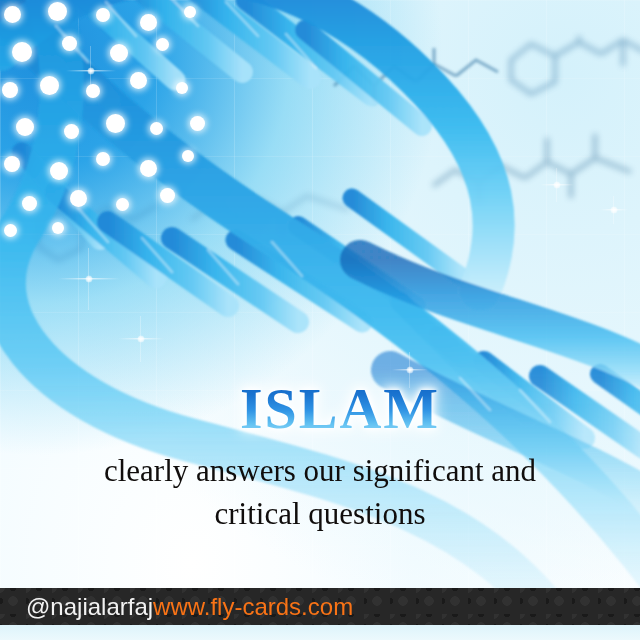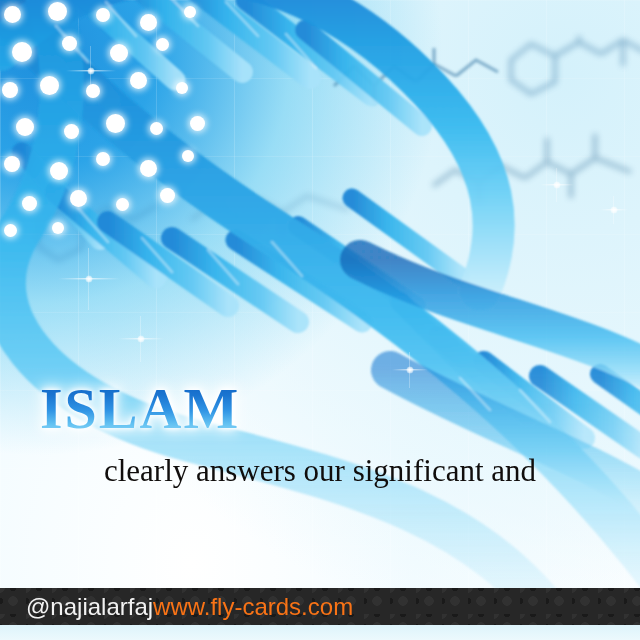--- a/index.html
+++ b/index.html
@@ -99,20 +99,21 @@
     font-size:58px;
     font-weight:700;
     letter-spacing:2px;
     line-height:1.0;
     background:linear-gradient(to bottom,#0f63c4 0%,#1a74d0 26%,#2f93e4 52%,#63c2f2 76%,#9ddcf8 100%);
     -webkit-background-clip:text;
     background-clip:text;
     color:transparent;
     -webkit-text-fill-color:transparent;
     filter:drop-shadow(0 0 2px #ffffff) drop-shadow(0 0 4px #ffffff) drop-shadow(0 0 8px rgba(255,255,255,.95));
+    text-align:center;
   }
   #sub-line-1,#sub-line-2{
     font-family:"Liberation Serif",serif;
     color:#100d0c;
     font-size:31px;
     line-height:1.33;
     text-align:center;
     white-space:nowrap;
   }
   #sub-line-1{margin-top:12px;}
@@ -370,20 +371,21 @@
       <i></i>
     </div>
   <div class="spark" style="left:600px;top:196px;width:28px;height:28px;">
       <i></i>
     </div>
 
 
   <div id="headline">
     <span id="islam-word">ISLAM</span>
     <div id="sub-line-1">clearly answers our significant and</div>
+    <div id="sub-line-2">critical questions</div>
   </div>
 
   <div id="footer">
     <div class="pattern"></div>
 
     <div id="footer-handle">@najialarfaj</div>
 
 
     <div id="footer-url">www.fly-cards.com</div>
   </div>

